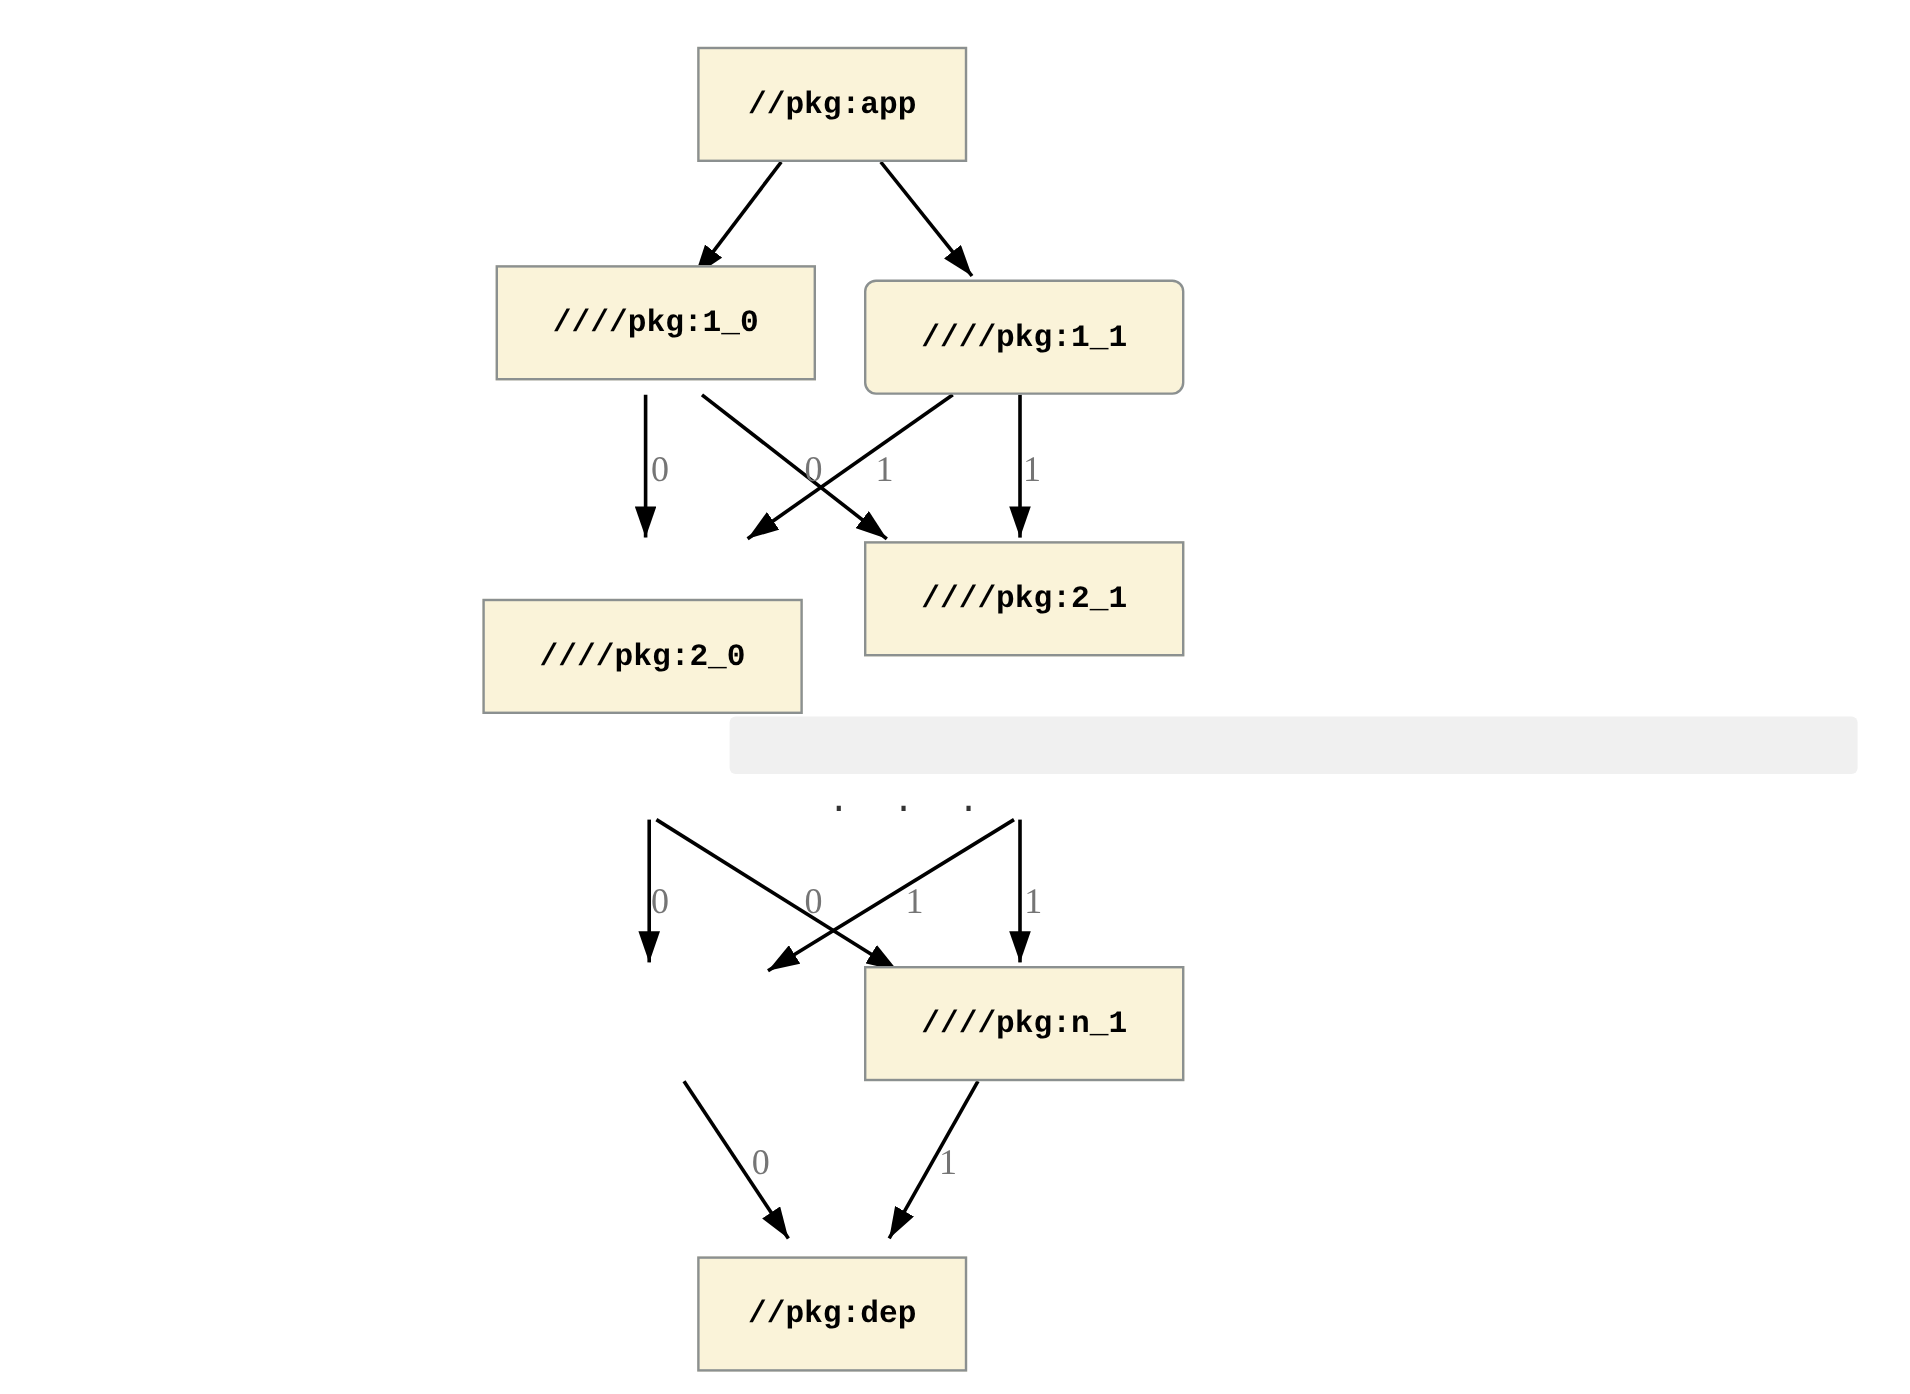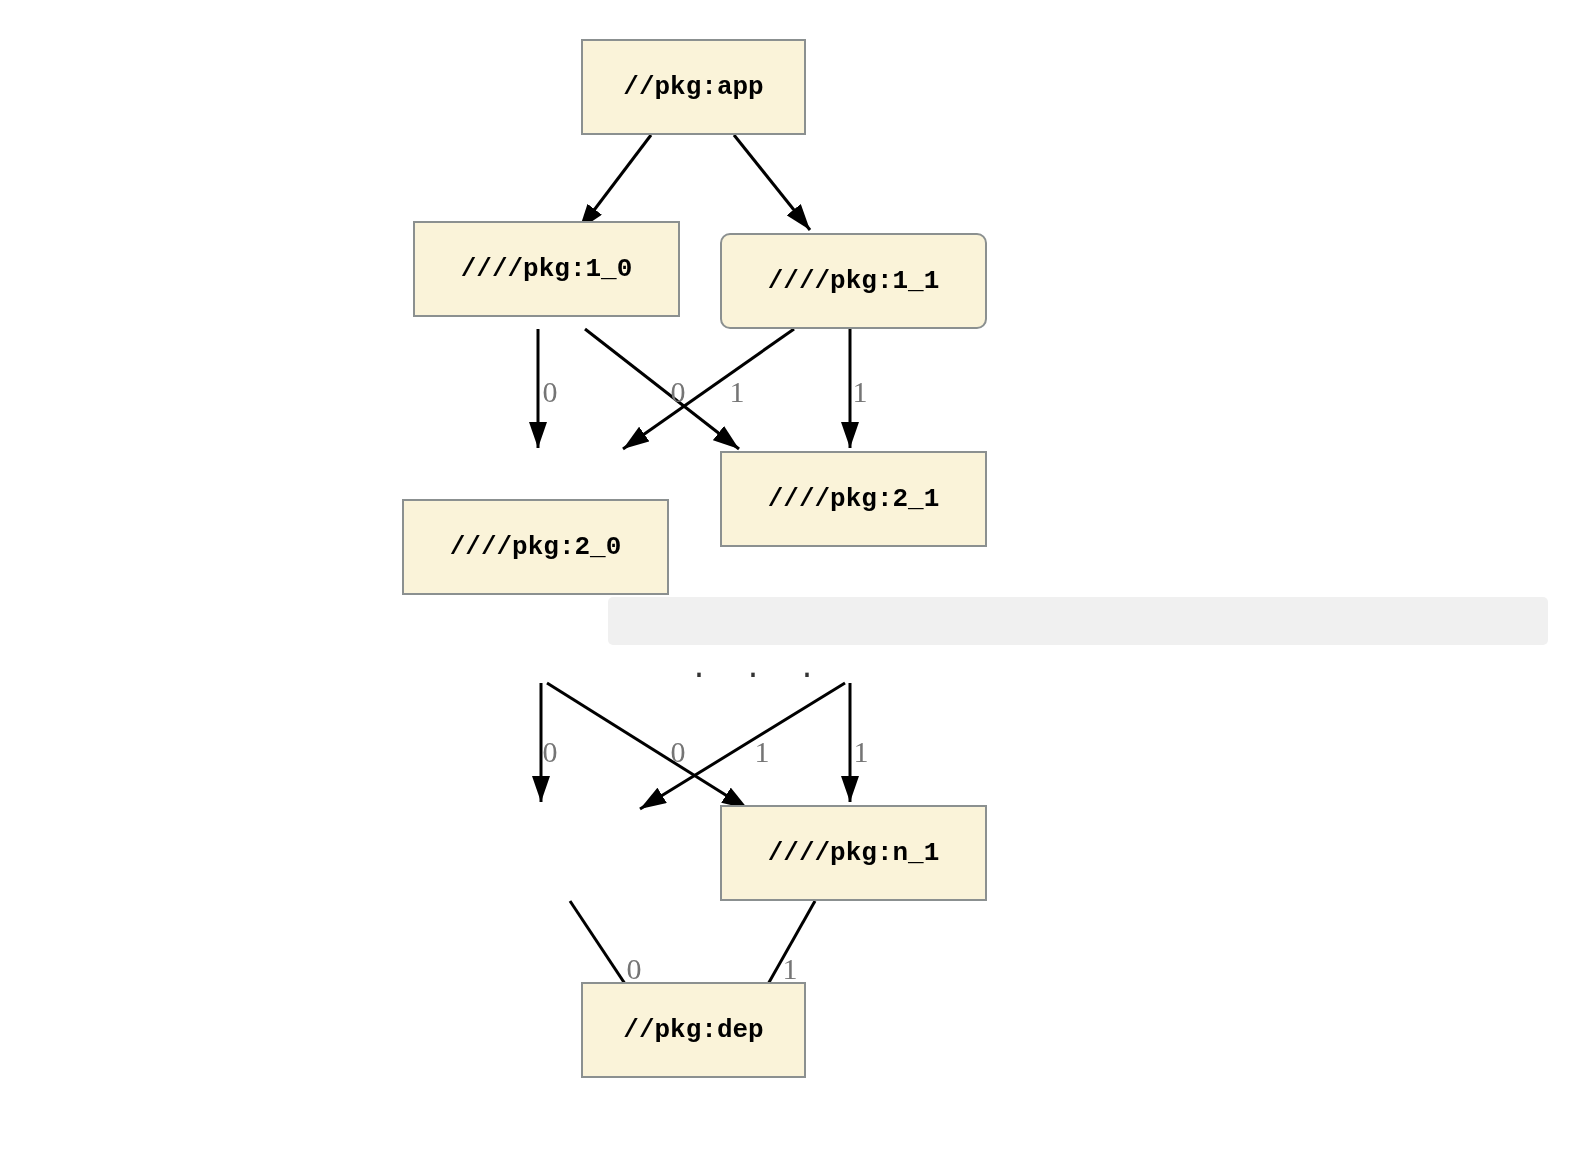--- a/index.html
+++ b/index.html
@@ -93,21 +93,21 @@
 
   <div class="node wide" style="left:402px; top:451px;margin-top:48px;">////pkg:2_0</div>
   <div class="node wide" style="left:720px; top:451px;text-align:center;">////pkg:2_1</div>
 
   <div class="band">
     <span>.  .  .</span>
   </div>
 
   <div class="node wide" style="left:720px; top:805px;">////pkg:n_1</div>
 
-  <div class="node mid" style="left:581px; top:982px;">//pkg:dep</div>
+  <div class="node mid" style="left:581px; top:1047px;">//pkg:dep</div>
 
   <span class="elabel" style="left:550px; top:392px;">0</span>
   <span class="elabel" style="left:678px; top:392px;">0</span>
   <span class="elabel" style="left:737px; top:392px;">1</span>
   <span class="elabel" style="left:860px; top:392px;">1</span>
 
   <span class="elabel" style="left:550px; top:752px;">0</span>
   <span class="elabel" style="left:678px; top:752px;">0</span>
   <span class="elabel" style="left:762px; top:752px;">1</span>
   <span class="elabel" style="left:861px; top:752px;">1</span>

